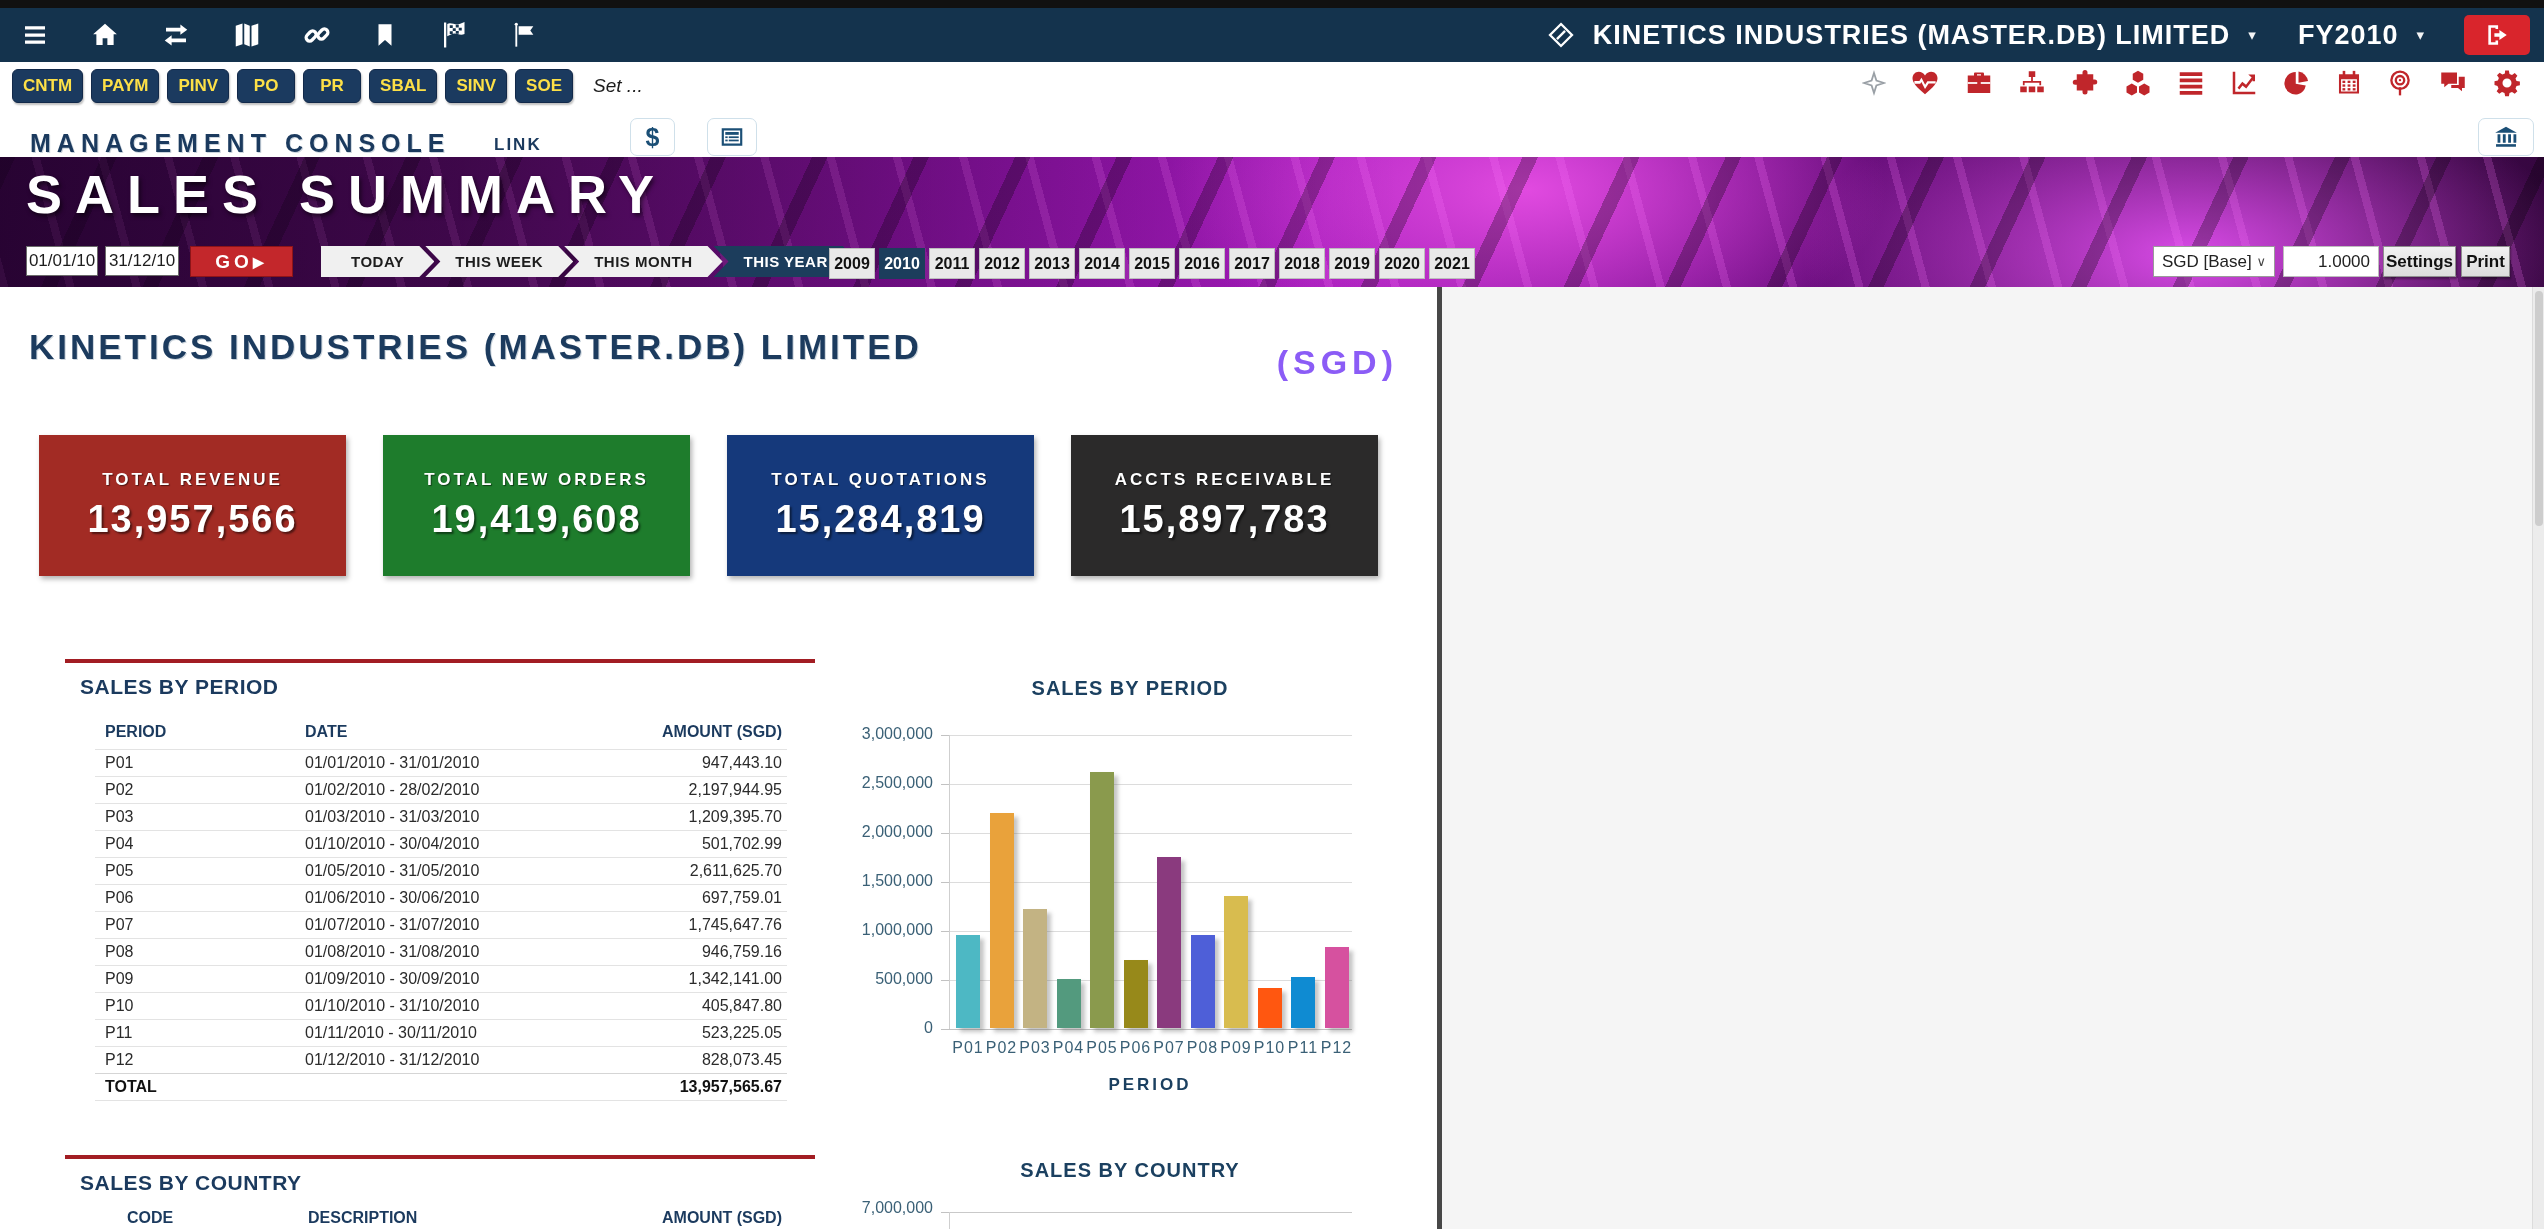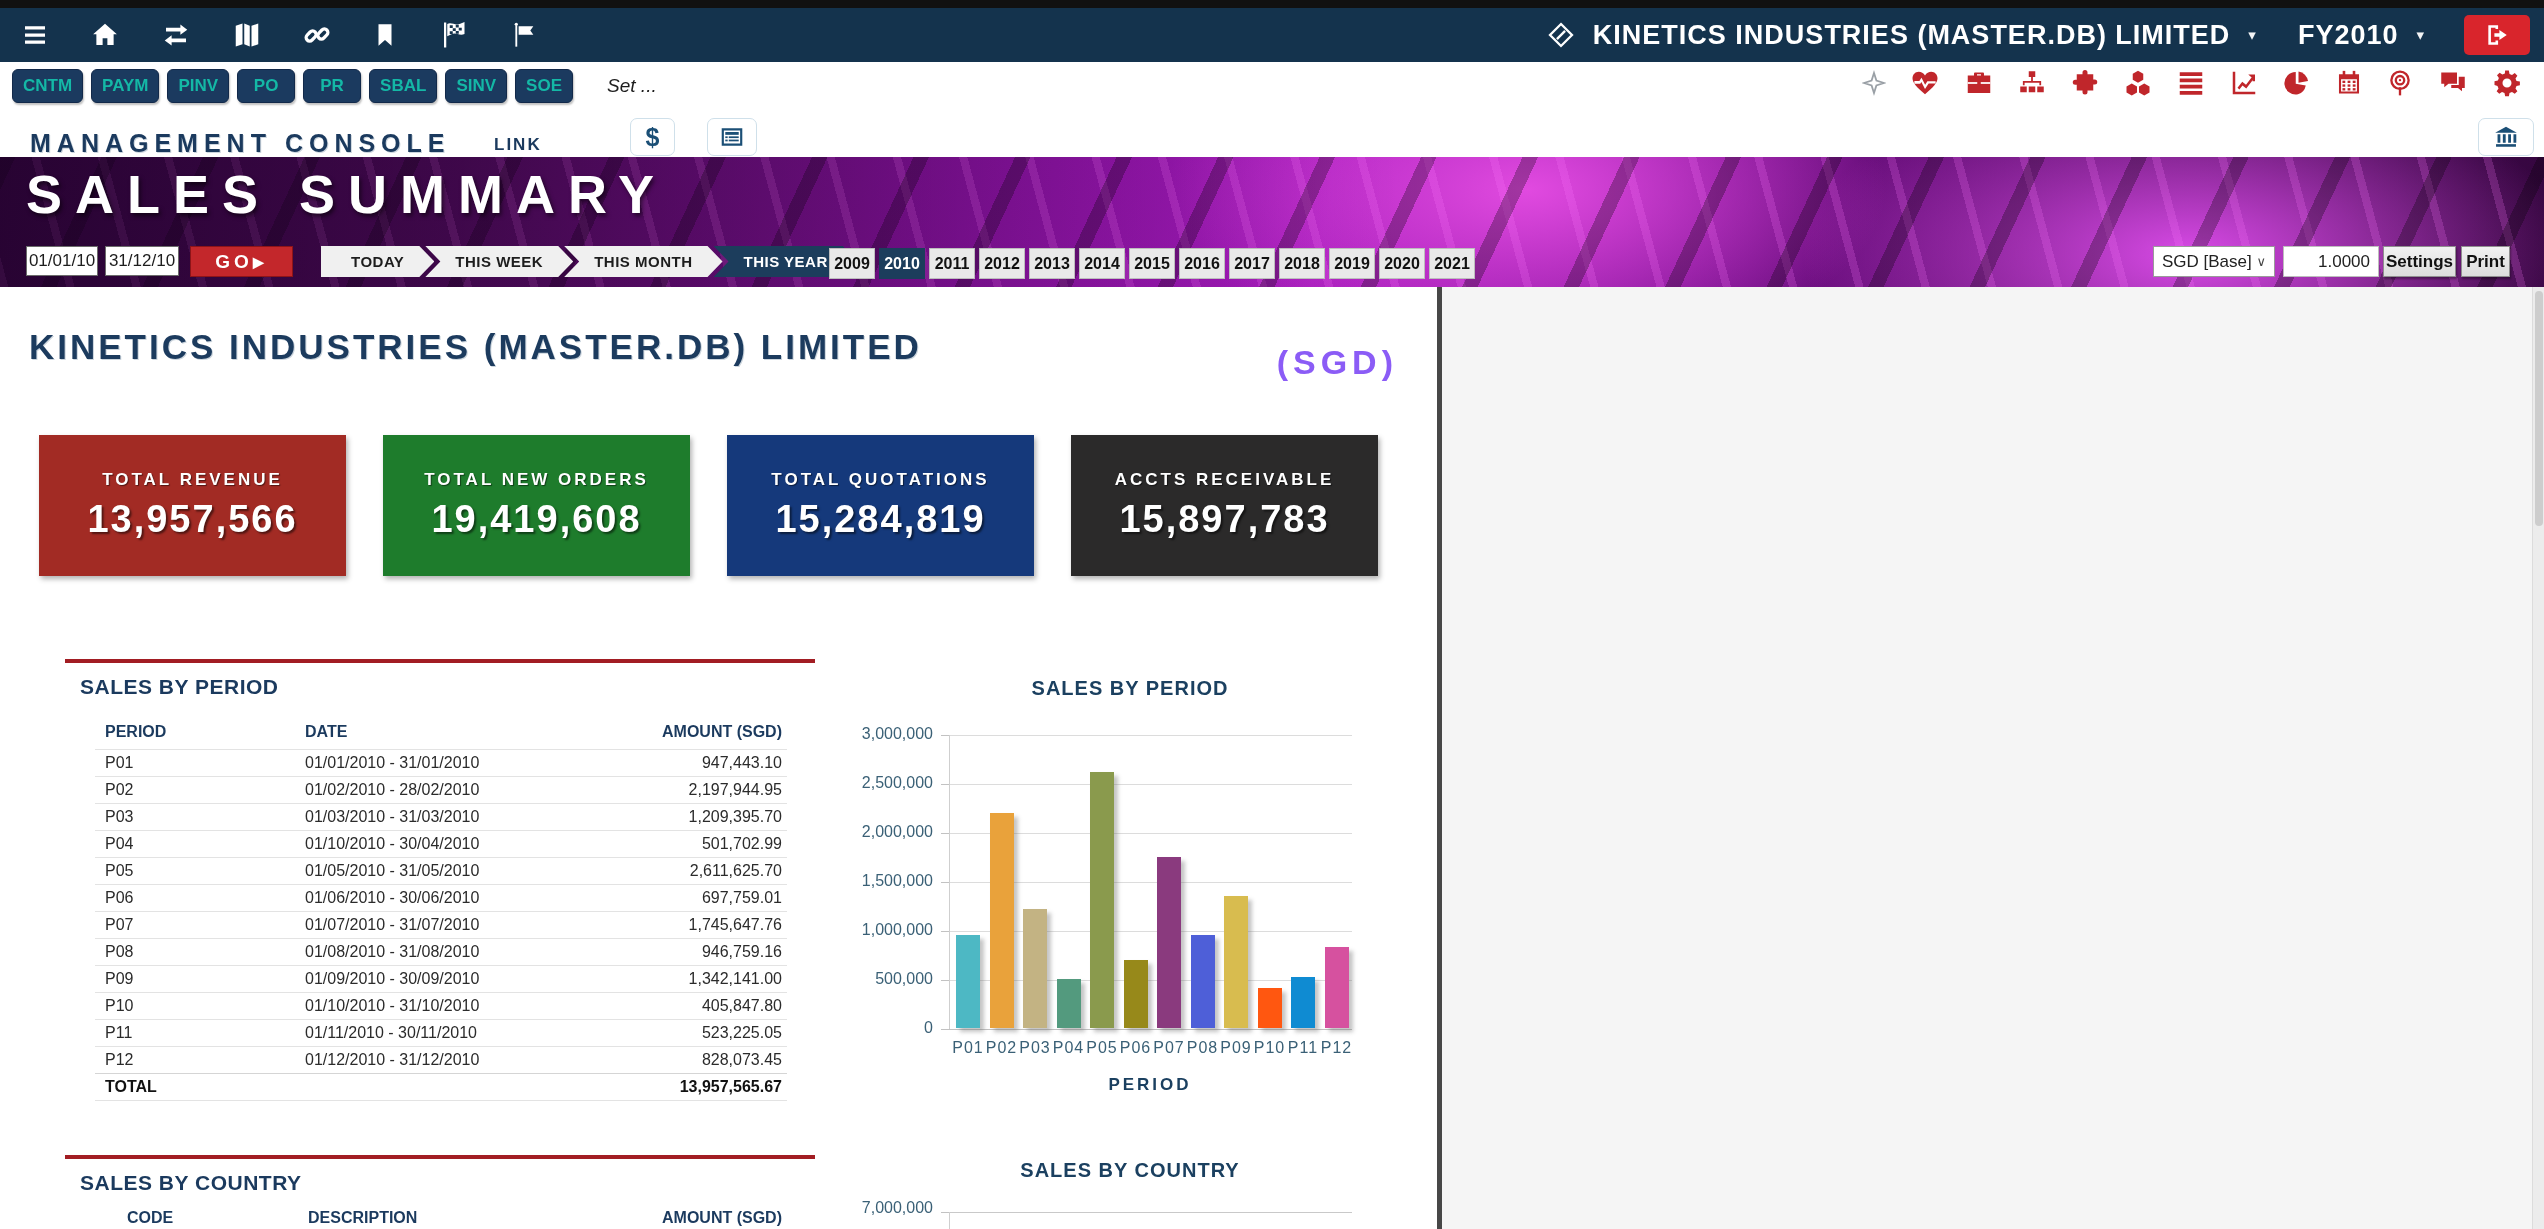--- a/index.html
+++ b/index.html
@@ -18,23 +18,23 @@
   .company-name { font-size:27px; font-weight:bold; letter-spacing:1px; white-space:nowrap; }
   .caret { font-size:15px; opacity:.95; }
   .fy { font-size:27px; font-weight:bold; letter-spacing:1px; margin-left:24px; }
   .logout-btn { width:66px; height:40px; background:#D9252C; border-radius:5px; border:none;
     display:flex; align-items:center; justify-content:center; color:#fff; margin-left:22px; cursor:pointer; }
 
   
   .shortcut-row { position:absolute; left:0; top:62px; width:100%; height:48px; background:#fff;
     display:flex; align-items:center; padding-left:12px; }
   .sc-btn { height:34px; min-width:58px; padding:0 10px; margin-right:8px; background:#1B3A5F;
-    color:#14b8a6; font-weight:bold; font-size:17px; border:1px solid #12294a; border-radius:6px;
+    color:#fde047; font-weight:bold; font-size:17px; border:1px solid #12294a; border-radius:6px;
     box-shadow:1px 2px 2px rgba(0,0,0,.25); cursor:pointer; font-family:inherit; }
-  .set-label { font-style:italic; font-size:19px; color:#1d1d1d; margin-left:26px; }
+  .set-label { font-style:italic; font-size:19px; color:#1d1d1d; margin-left:12px; }
   .tool-icons { position:absolute; right:22px; top:6px; display:flex; align-items:center; gap:23px; }
   .tool-icons .icn { color:#C0262B; cursor:pointer; }
   .tool-icons .icn.gray { color:#9aa0a6; }
 
   
   .console-row { position:absolute; left:0; top:118px; width:100%; height:47px; background:#fff; }
   .console-title { position:absolute; left:30px; top:11px; font-size:25px; font-weight:bold;
     color:#1B3A5E; letter-spacing:6px; text-shadow:1px 1px 0 #cdd6de; }
   .link-label { position:absolute; left:494px; top:17px; font-size:17px; font-weight:bold;
     color:#1B3A5E; letter-spacing:2px; cursor:pointer; }

